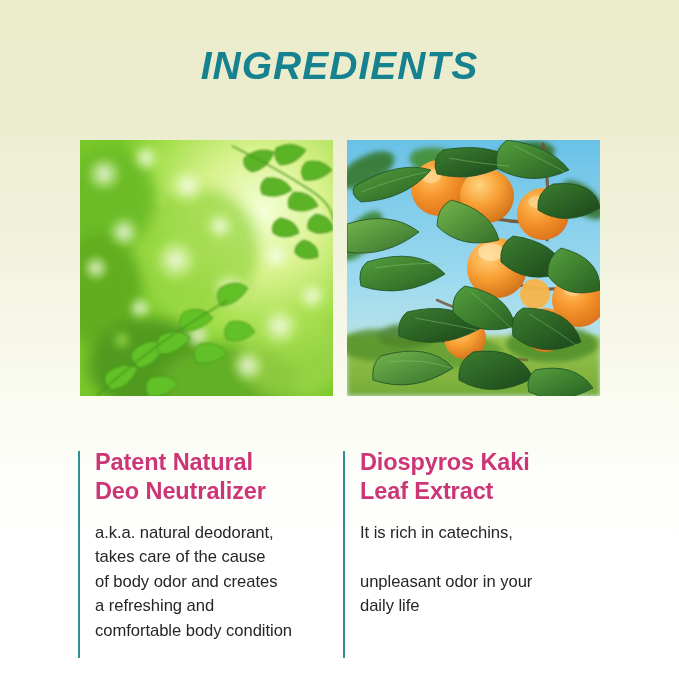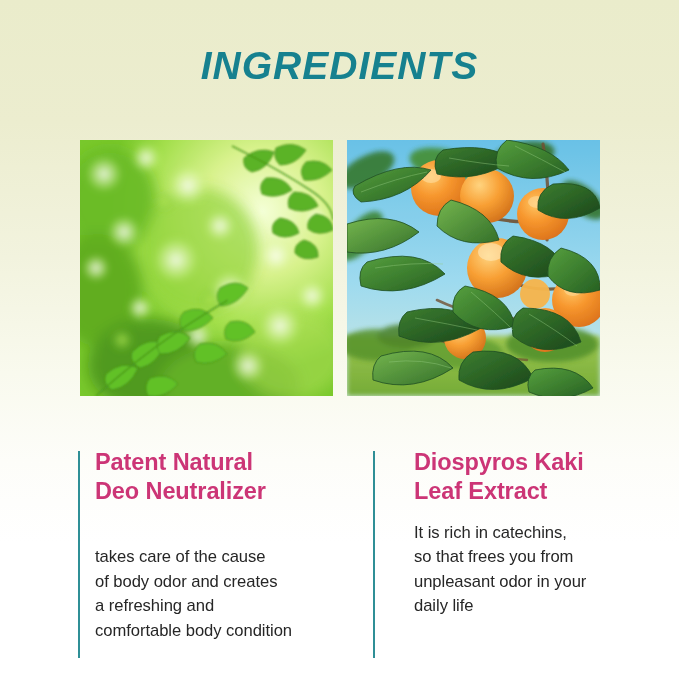--- a/index.html
+++ b/index.html
@@ -55,21 +55,21 @@
 
   .tile svg { display: block; width: 100%; height: 100%; }
 
   
   .col {
     position: absolute;
     top: 424px;
     margin-top: 24px;
   }
   .col-left  { left: 78px;  width: 272px; }
-  .col-right { left: 373px; width: 250px; padding-left: 24px; }
+  .col-right { left: 343px; width: 250px; }
 
   .rule {
     position: absolute;
     left: 0;
     top: 3px;
     width: 2px;
     height: 207px;
     background: #2f8f96;
   }
 
@@ -310,38 +310,38 @@
   </div>
 
   <div class="col col-left">
     <div class="rule"></div>
     <div class="col-body">
       <div class="heading">
         <span>Patent Natural</span><br>
         <span>Deo Neutralizer</span>
       </div>
       <p class="desc">
-        <br>
+        <span>a.k.a. natural deodorant,</span><br>
         <span>takes care of the cause</span><br>
         <span>of body odor and creates</span><br>
         <span>a refreshing and</span><br>
         <span>comfortable body condition</span>
       </p>
     </div>
   </div>
 
   <div class="col col-right">
     <div class="rule"></div>
     <div class="col-body">
       <div class="heading">
         <span>Diospyros Kaki</span><br>
         <span>Leaf Extract</span>
       </div>
       <p class="desc">
         <span>It is rich in catechins,</span><br>
-        <span>so that frees you from</span><br>
+        <br>
         <span>unpleasant odor in your</span><br>
         <span>daily life</span>
       </p>
     </div>
   </div>
 
 </div>
 
 </body></html>

